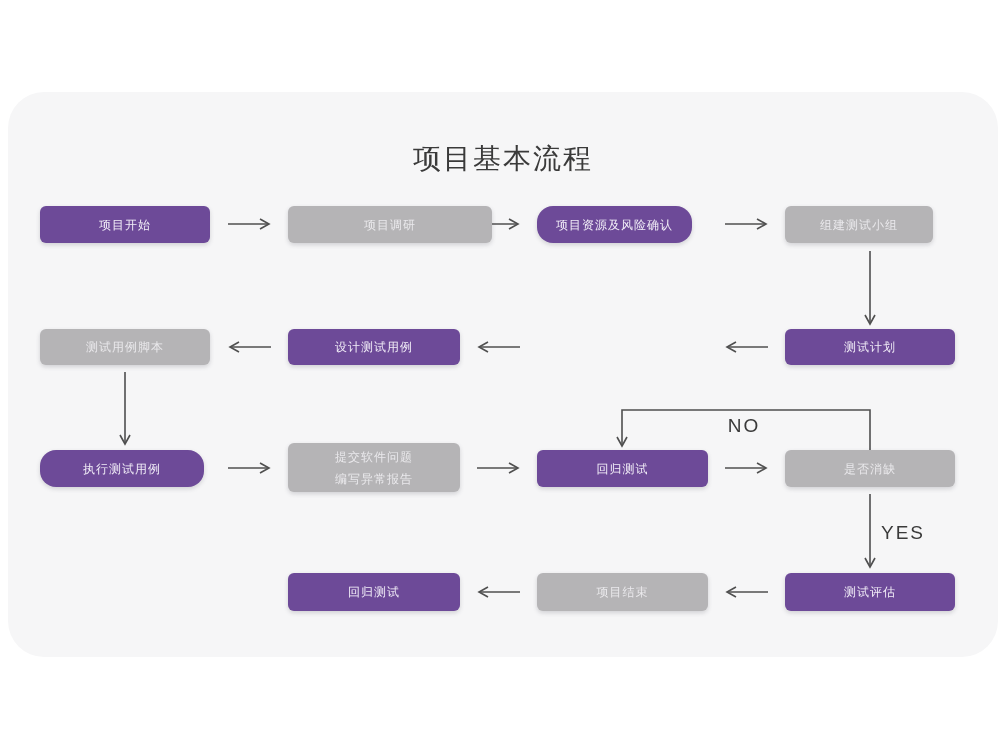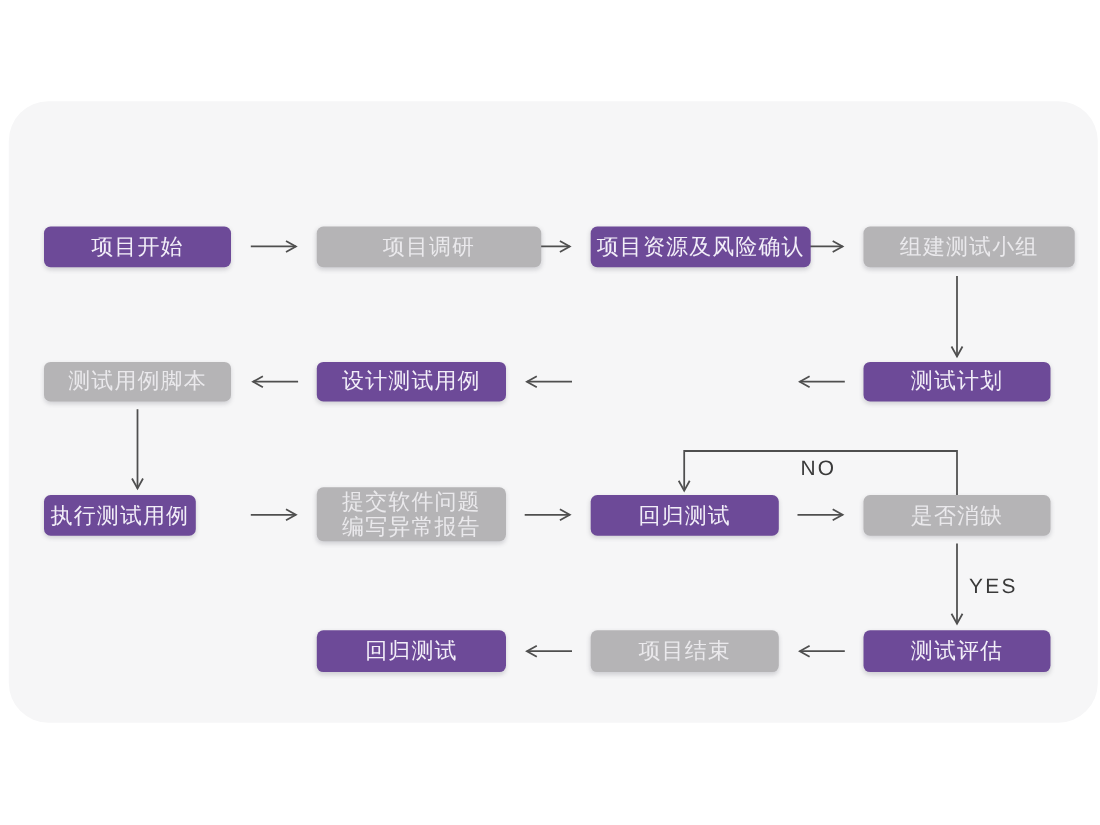--- a/index.html
+++ b/index.html
@@ -36,21 +36,21 @@
     color:var(--title-text);
   }
   .nodes-layer{position:absolute;left:0;top:0;width:1000px;height:750px;}
   .node{
     position:absolute;
     display:flex;
     flex-direction:column;
     align-items:center;
     justify-content:center;
     border-radius:6px;
-    font-size:20px;
+    font-size:12px;
     letter-spacing:1px;
     line-height:22px;
     box-shadow:0 2px 4px rgba(80,80,95,.22);
     white-space:nowrap;
   }
   .node.purple{background:var(--purple);color:var(--purple-text);}
   .node.gray{background:var(--gray);color:var(--gray-text);}
   svg.edges{position:absolute;left:0;top:0;width:1000px;height:750px;pointer-events:none;}
   svg.edges .edge{
     fill:none;
@@ -67,20 +67,21 @@
     font-size:19px;
     letter-spacing:2px;
     font-family:"Liberation Sans","DejaVu Sans",sans-serif;
   }
 </style>
 </head>
 <body>
 
 <div class="stage">
   <div class="card"></div>
+  <div class="diagram-title">项目基本流程</div>
 
   <svg class="edges" viewBox="0 0 1000 750">
     <defs>
       <marker id="arrowhead" markerUnits="userSpaceOnUse" markerWidth="14" markerHeight="14" viewBox="0 0 14 14" refX="12" refY="7" orient="auto">
         <path class="arrow-head" d="M3 2 L12 7 L3 12"></path>
       </marker>
     </defs>
     <g id="edges-group">
         <polyline points="228,224 269,224" class="edge" marker-end="url(#arrowhead)"></polyline>
         <polyline points="477,224 518,224" class="edge" marker-end="url(#arrowhead)"></polyline>
@@ -102,36 +103,36 @@
       </g>
   </svg>
 
   <div class="nodes-layer" id="nodes-layer">
       <div class="node purple" style="left: 40px; top: 206px; width: 170px; height: 37px;">
         <div>项目开始</div>
       </div>
       <div class="node gray" style="left: 288px; top: 206px; width: 204px; height: 37px;">
         <div>项目调研</div>
       </div>
-      <div class="node purple" style="left: 537px; top: 206px; width: 200px; height: 37px;">
+      <div class="node purple" style="left: 537px; top: 206px; width: 155px; height: 37px; border-radius: 16px;">
         <div>项目资源及风险确认</div>
       </div>
-      <div class="node gray" style="left: 785px; top: 206px; width: 192px; height: 37px;">
+      <div class="node gray" style="left: 785px; top: 206px; width: 148px; height: 37px;">
         <div>组建测试小组</div>
       </div>
       <div class="node purple" style="left: 785px; top: 329px; width: 170px; height: 36px; align-items: center;">
         <div>测试计划</div>
       </div>
       <div class="node purple" style="left: 288px; top: 329px; width: 172px; height: 36px;">
         <div>设计测试用例</div>
       </div>
       <div class="node gray" style="left: 40px; top: 329px; width: 170px; height: 36px; justify-content: center;">
         <div>测试用例脚本</div>
       </div>
-      <div class="node purple" style="left: 40px; top: 450px; width: 138px; height: 37px;">
+      <div class="node purple" style="left: 40px; top: 450px; width: 164px; height: 37px; border-radius: 16px;">
         <div>执行测试用例</div>
       </div>
       <div class="node gray" style="left: 288px; top: 443px; width: 172px; height: 49px;">
         <div>提交软件问题</div>
         <div>编写异常报告</div>
       </div>
       <div class="node purple" style="left: 537px; top: 450px; width: 171px; height: 37px;">
         <div>回归测试</div>
       </div>
       <div class="node gray" style="left: 785px; top: 450px; width: 170px; height: 37px;">

